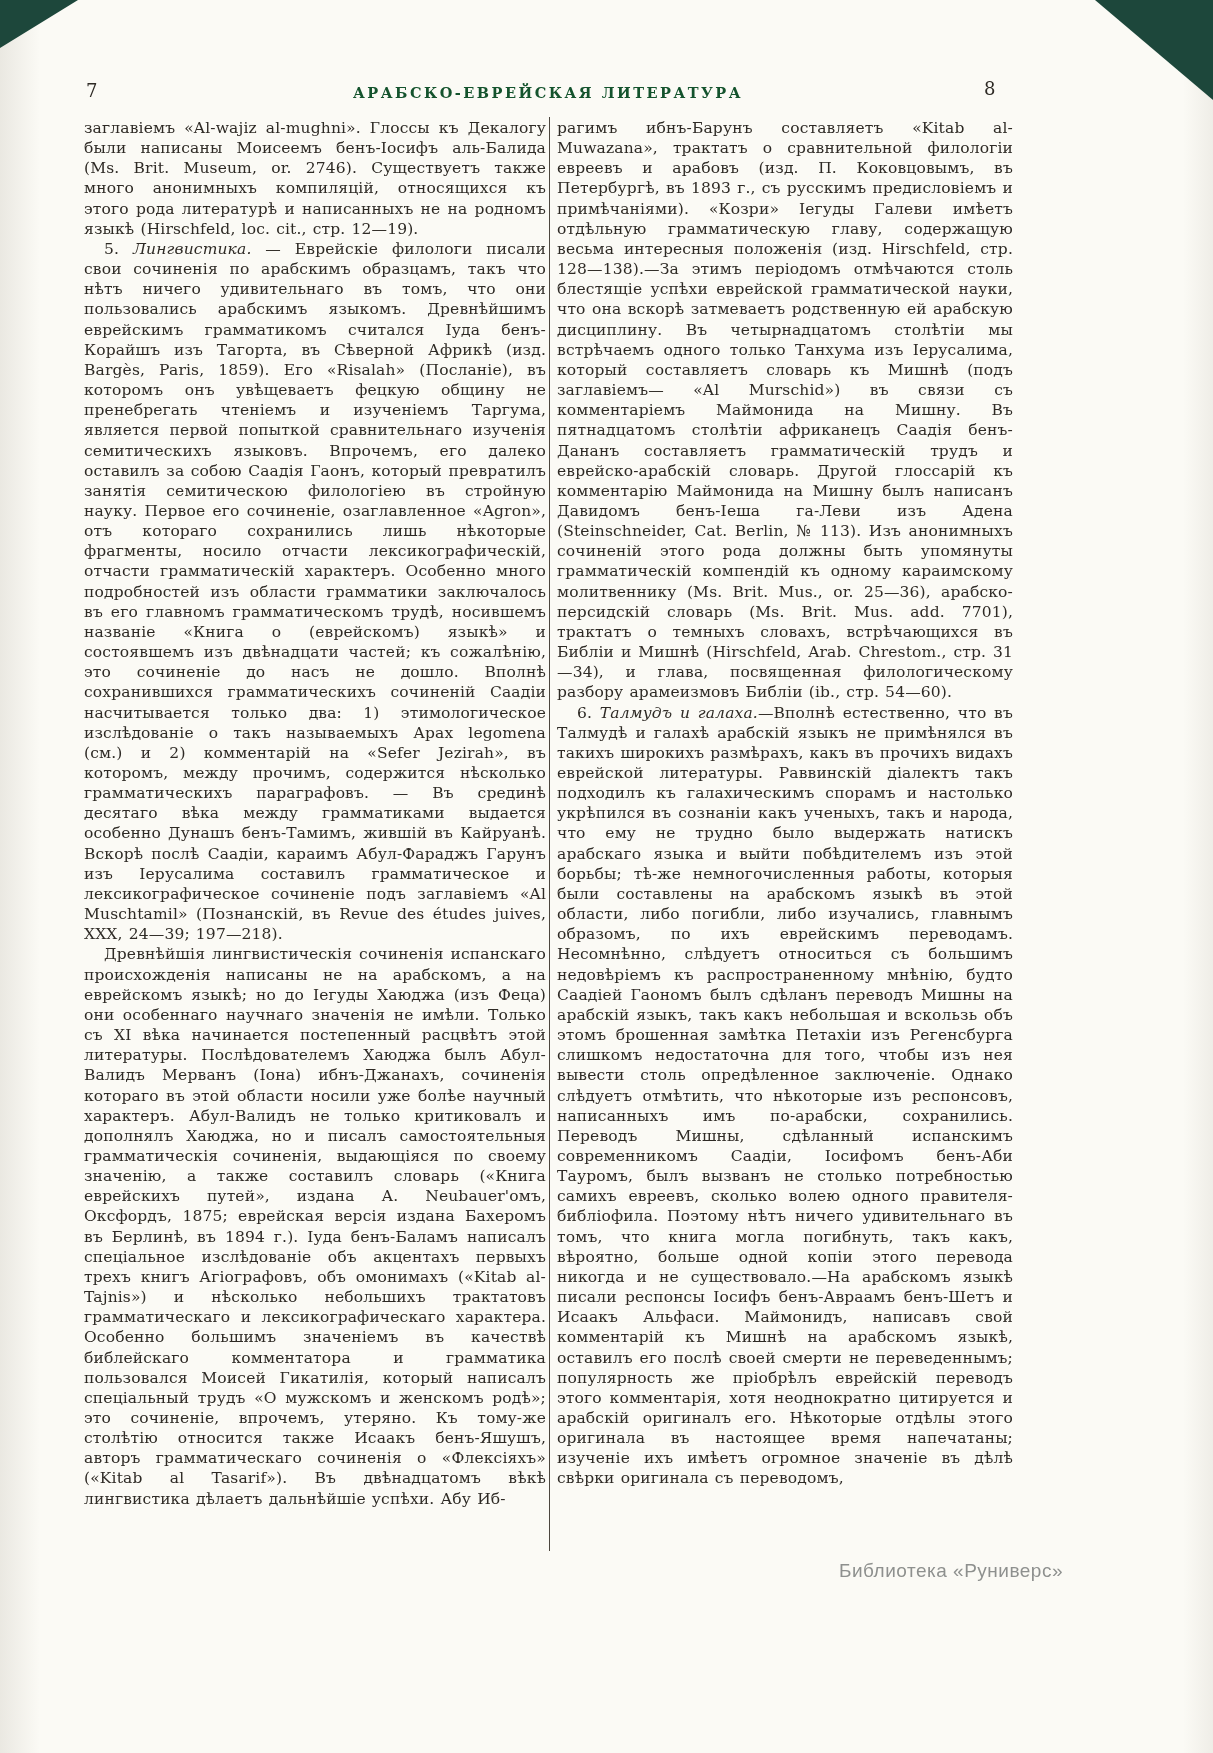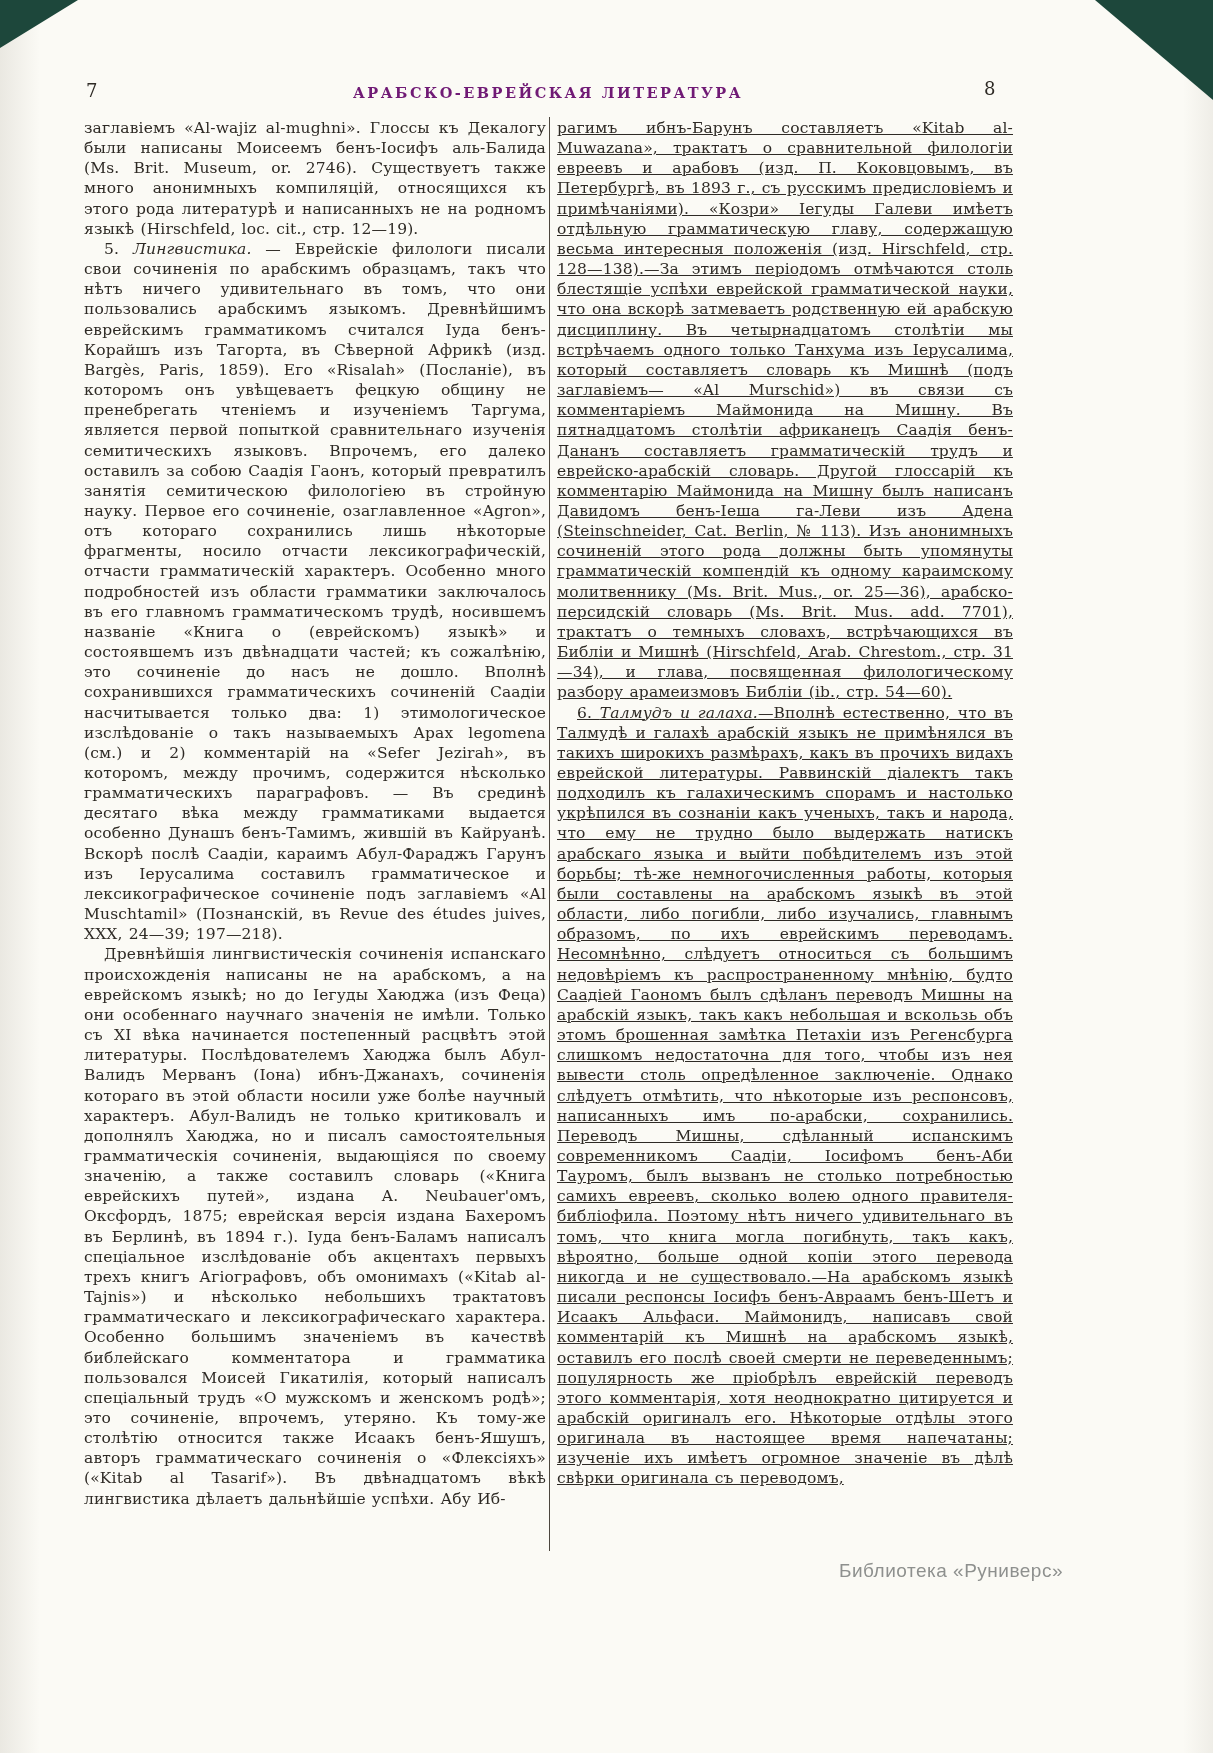--- a/index.html
+++ b/index.html
@@ -24,33 +24,33 @@
   .corner-tr { top:0; right:0; width:118px; height:100px;
     clip-path:polygon(0 0, 100% 0, 100% 100%); }
 
   .pagenum { position:absolute; font-size:18px; color:#2e2a25; }
   .pagenum-left { top:80px; left:86px; }
   .pagenum-right { top:78px; left:984px; }
   .header-title {
     position:absolute; top:84px; left:84px; width:928px;
     text-align:center;
     font-size:14.5px; font-weight:700; letter-spacing:2.5px;
-    color:#701a75;
+    color:#14532d;
   }
 
   .divider {
     position:absolute; top:117px; left:549px;
     width:1px; height:1434px; background:#4c463e;
   }
 
   .col {
     position:absolute; top:118px; height:1438px; overflow:hidden;
   }
   .col-left  { left:84px;  width:462px; }
-  .col-right { left:557px; width:456px;text-decoration:underline; }
+  .col-right { left:557px; width:456px; }
 
   .col p {
     margin:0;
     text-align:justify;
     font-size:15.5px;
     line-height:20.15px;
     letter-spacing:0.15px;
     word-spacing:1px;
   }
   .col p.indent { text-indent:20px; }

